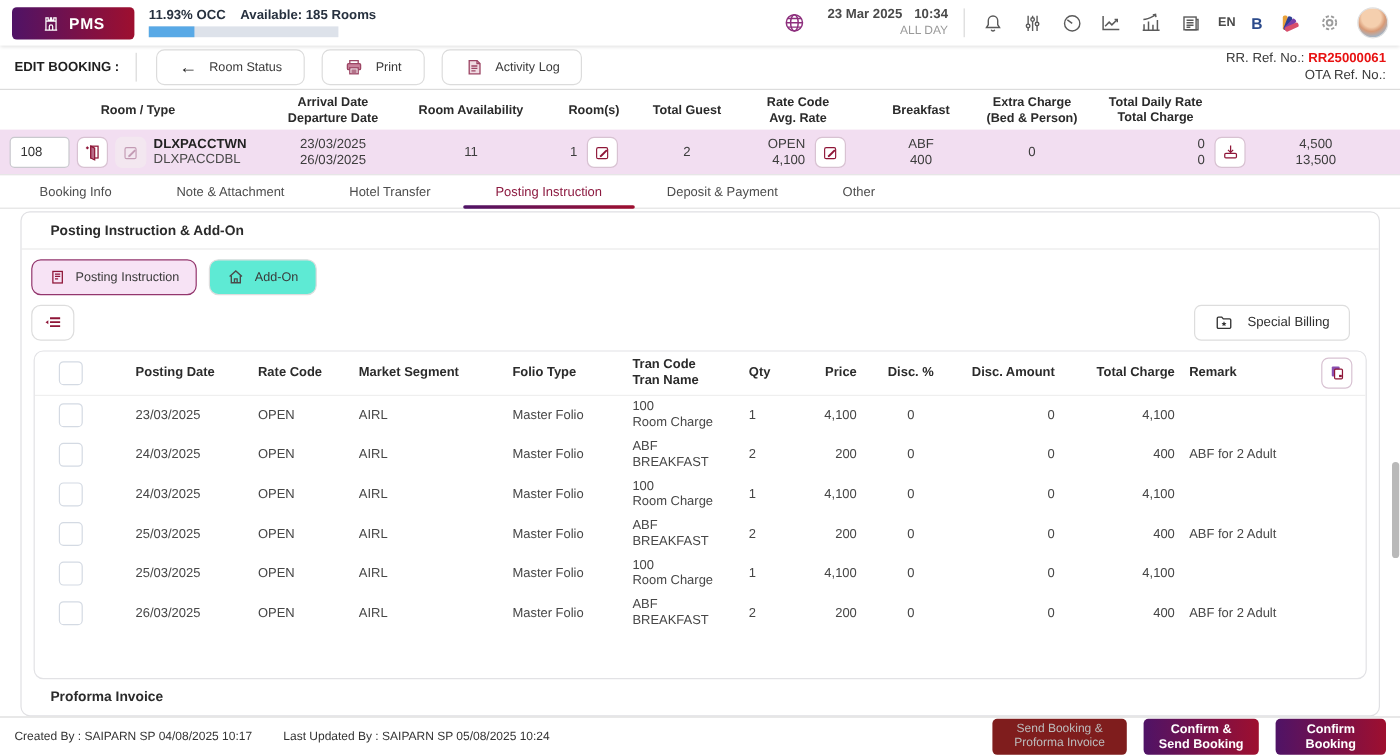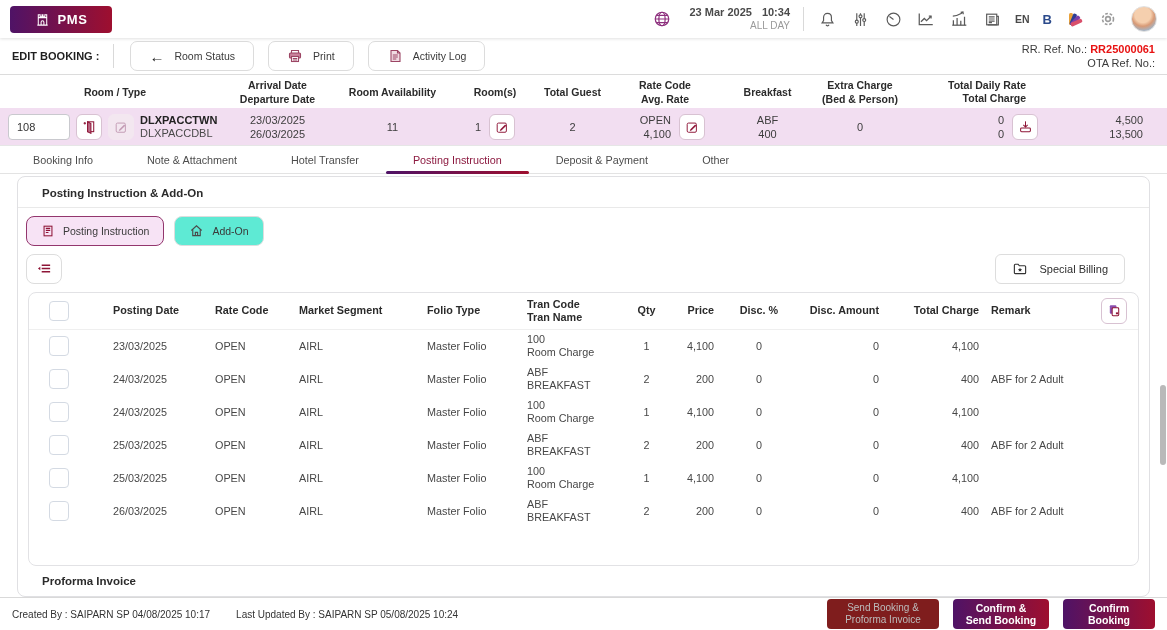--- a/index.html
+++ b/index.html
@@ -37,24 +37,24 @@
     gap:10px; padding:0 18px; font-size:10.5px; color:#3a3a3a; cursor:pointer; margin-right:14px; font-family:inherit;}
   .refs { margin-left:auto; text-align:right; line-height:14px; font-size:11px; color:#3a3a3a; }
   .refs .red { color:var(--ref-red,#e81212); font-weight:bold; }
 
   
   .summary { flex:0 0 auto; }
   .sgrid { display:grid; grid-template-columns:230px 95px 135px 70px 85px 100px 105px 80px 150px 1fr; align-items:center; }
   .shead { height:33px; font-weight:bold; color:#2b2b2b; font-size:10.5px; }
   .shead .cell { text-align:center; line-height:13px; }
   .srow { height:38px; background:var(--row-highlight,#f2def1); border-bottom:1px solid #e6e6e6; font-size:11px; color:#3d3d3d;}
-  .cell.r { text-align:right; padding-right:24px; }
+  .cell.r { text-align:center; padding-right:24px; }
   .cell.c { text-align:center; line-height:14px; }
   .roomcell { display:flex; align-items:center; gap:6px; padding-left:8px; }
-  .room-input { width:62px; height:26px; border:1px solid #c9c9ce; border-radius:4px; padding:0 8px; font-size:11px; color:#333; background:#fff; font-family:inherit;}
+  .room-input { width:50px; height:26px; border:1px solid #c9c9ce; border-radius:4px; padding:0 8px; font-size:11px; color:#333; background:#fff; font-family:inherit;}
   .sq-btn { width:26px; height:26px; border-radius:6px; border:1px solid #d8c2d2; background:#fff; display:flex; align-items:center; justify-content:center; cursor:pointer; flex:0 0 auto;}
   .sq-btn.disabled { background:#f3e7f0; border-color:#f3e7f0; cursor:default; }
   .rtype { line-height:13px; }
   .rtype b { color:#222; }
   .rtype div:last-child { color:#4a4a4a; }
   .withbtn { display:flex; align-items:center; justify-content:flex-end; gap:8px; }
   .stack { line-height:14px; text-align:right; }
 
   
   .tabs { display:flex; padding:0 6px; border-bottom:1px solid #e3e3e3; flex:0 0 auto; }
@@ -82,21 +82,21 @@
   .pt-header { height:37px; border-bottom:1px solid #efefef; font-weight:bold; color:#2b2b2b; font-size:10.8px; }
   .pt-row { min-height:33px; font-size:10.8px; color:#474747; }
   .pt-cell { line-height:13px; }
   .c-check { display:flex; justify-content:center; }
   .checkbox { width:20px; height:20px; border:1.5px solid #d4dae3; border-radius:4px; background:#fff; display:inline-block; cursor:pointer;}
   .c-date { padding-left:24px; }
   .c-rate { padding-left:16px; }
   .c-seg  { padding-left:10px; }
   .c-folio{ padding-left:8px; }
   .c-tran { padding-left:8px; }
-  .c-qty  { text-align:center; }
+  .c-qty  { }
   .c-price{ text-align:right; }
   .c-dpct { text-align:center; }
   .c-damt { text-align:right; }
   .c-total{ text-align:right; }
   .c-remark{ padding-left:12px; }
   .c-icon { display:flex; justify-content:center; }
   .proforma { font-weight:bold; color:#2b2b2b; font-size:11.5px; padding:9px 24px; margin-top:auto; }
 
   
   .footer { height:33px; border-top:1px solid #d9d9d9; display:flex; align-items:center; padding:0 12px; gap:24px; flex:0 0 auto; background:#fff;}
@@ -115,20 +115,29 @@
 <body>
 
 <div class="page">
 
   <header class="topbar">
     <div class="logo">
       <svg width="15" height="15" viewBox="0 0 16 16">
         <path d="M3.5 14V6M12.5 14V6M3.5 6V3h2v2h2V3h1v2h2V3h2v3M3.5 6h9M2.5 14h11M6.5 14v-3.2a1.5 1.5 0 0 1 3 0V14" fill="none" stroke="#fff" stroke-width="1.1"></path>
       </svg>
       <span>PMS</span>
+    </div>
+    <div class="occ-block">
+      <div class="occ-text">
+        <span>11.93% OCC</span>
+        <span>Available: 185 Rooms</span>
+      </div>
+      <div class="occ-bar">
+        <div class="occ-fill"></div>
+      </div>
     </div>
     <div class="topbar-right">
       <span class="tico">
         <svg width="18" height="18" viewBox="0 0 16 16">
             <g fill="none" stroke="#8d2f7d" stroke-width="1.1">
               <circle cx="8" cy="8" r="6"></circle>
               <ellipse cx="8" cy="8" rx="2.8" ry="6"></ellipse>
               <path d="M2 8h12M3 4.8h10M3 11.2h10"></path>
             </g>
           </svg>

